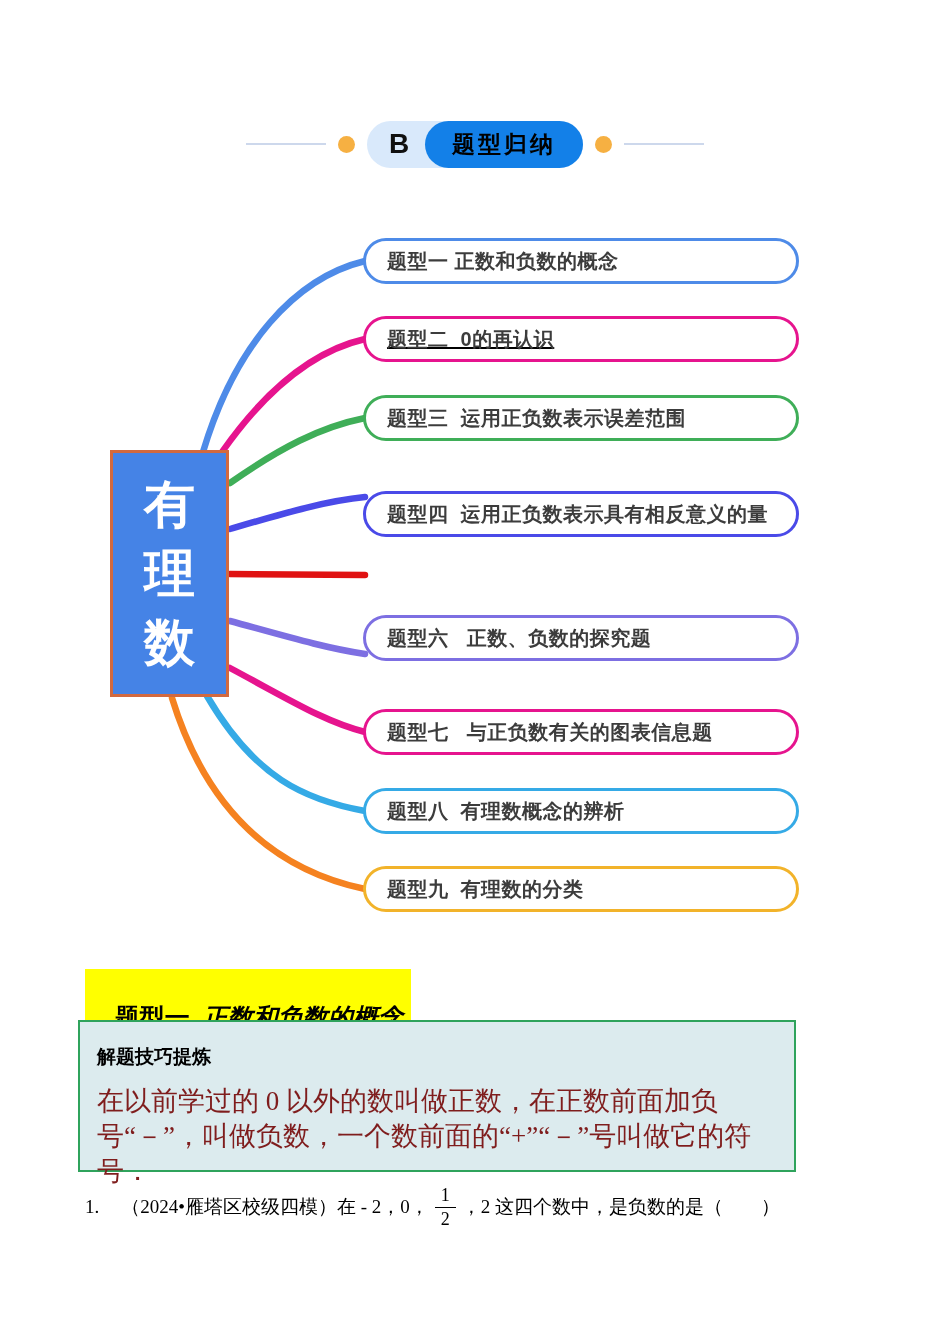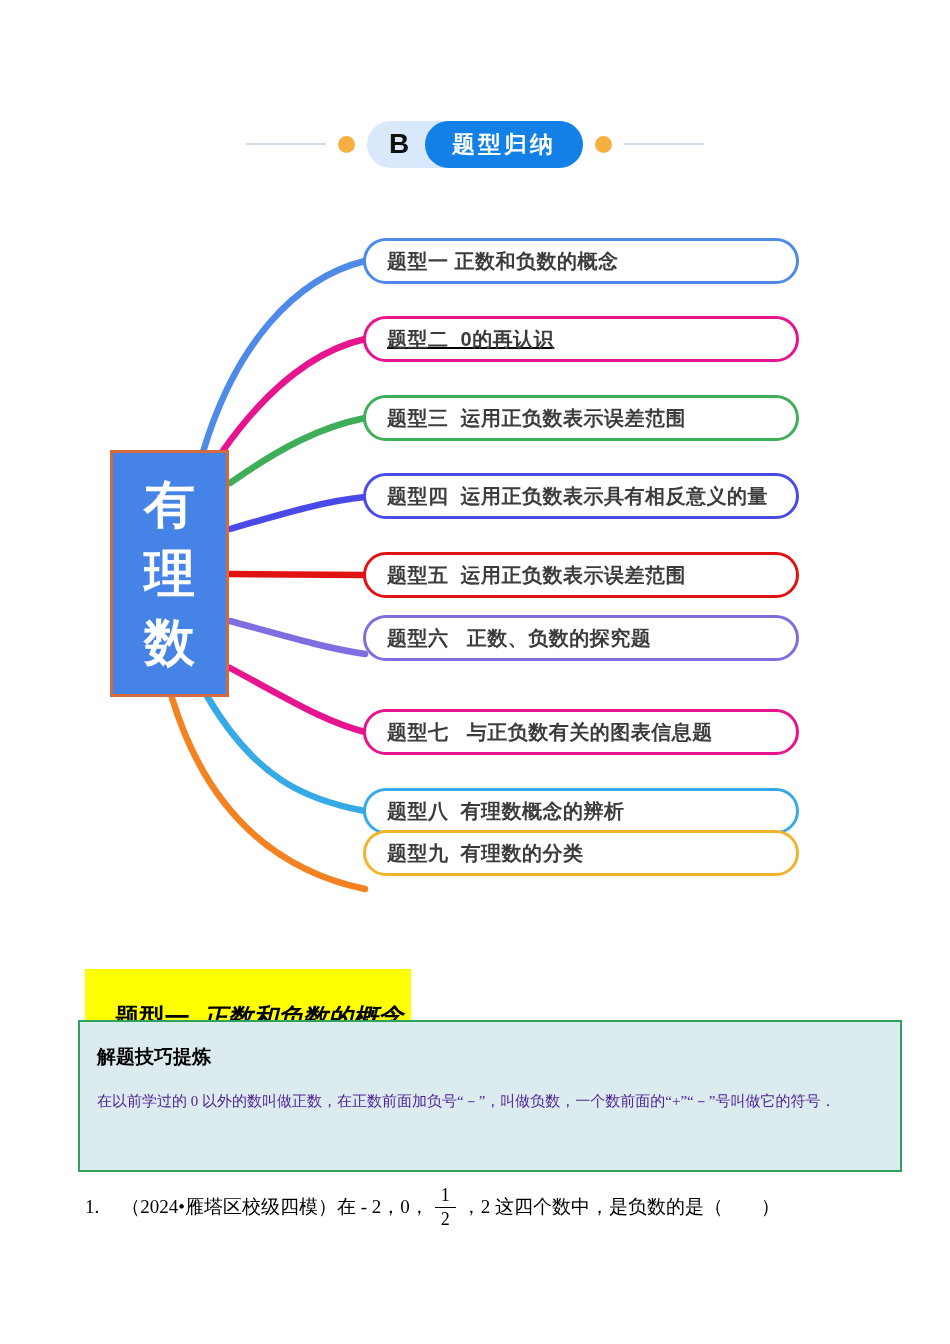--- a/index.html
+++ b/index.html
@@ -8,21 +8,21 @@
   .page { position:relative; width:950px; height:1344px; background:#ffffff; overflow:hidden; }
 
   
   .header-row { position:absolute; top:119px; left:0; width:950px; height:50px;
     display:flex; align-items:center; justify-content:center; }
   .h-line { width:80px; height:2px; background:#cdd8ec; }
   .h-dot { width:17px; height:17px; border-radius:50%; background:#f6b042; margin:0 12px; }
   .badge { display:flex; align-items:center; background:#d9e9fb; border-radius:25px;
     padding-left:22px; height:47px; }
   .badge-letter { font-size:28px; font-weight:bold; color:#101010; margin-right:16px; }
-  .badge-main { display:flex; align-items:center; background:#1380e8; color:#ffffff;
+  .badge-main { display:flex; align-items:center; background:#1380e8; color:#000000;
     border-radius:25px; padding:0 27px; height:47px; font-size:23px; font-weight:bold;
     letter-spacing:3px; }
 
   
   .curves { position:absolute; left:0; top:0; width:950px; height:1344px; }
   .curves path { fill:none; stroke-width:6.5; stroke-linecap:round; }
 
   .root-box { position:absolute; left:110px; top:450px; width:119px; height:247px;
     background:#4583e6; border:3px solid #d2693f;
     display:flex; flex-direction:column; align-items:center; justify-content:center;
@@ -34,25 +34,25 @@
   .node span { font-size:20px; font-weight:bold; color:#3c3c3c; padding-left:21px;
     white-space:pre; letter-spacing:0.5px; }
 
   
   .section-title { position:absolute; left:85px; top:969px; background:#ffff00;
     color:#000000; font-size:25px; font-weight:bold; padding:3px 8px 4px 2px;
     white-space:pre; }
   .section-title .u { text-decoration:underline; text-decoration-thickness:2px; }
   .section-title .rest { margin-left:13px;font-style:italic; }
 
-  .tips-box { position:absolute; left:78px; top:1020px; width:824px; height:152px;
+  .tips-box { position:absolute; left:78px; top:1020px; width:718px; height:152px;
     background:#dcebee; border:2px solid #2fa35c; padding:22px 18px 0 17px;
     font-family:"Liberation Serif", serif; }
   .tips-heading { font-size:19px; font-weight:bold; color:#000000; margin-bottom:14px; }
-  .tips-body { font-size:15px; color:#4c1d95; line-height:35px; font-weight:500; }
+  .tips-body { font-size:27px; color:#7f1d1d; line-height:35px; font-weight:500; }
 
   .question { position:absolute; left:85px; top:1178px; width:820px; height:58px;
     display:flex; align-items:center; font-family:"Liberation Serif", serif;
     font-size:19px; color:#000000; }
   .q-num { margin-right:22px; }
   .frac { display:inline-flex; flex-direction:column; align-items:center;
     margin:0 6px; font-size:18px; line-height:1.15; }
   .frac .num { display:block; border-bottom:1.5px solid #000; padding:0 6px 1px 6px; }
   .frac .den { display:block; padding-top:1px; }
 </style>
@@ -92,36 +92,33 @@
 
   <div class="node" style="top: 238px; border-color: rgb(78, 139, 232);">
     <span>题型一 正数和负数的概念</span>
   </div>
   <div class="node" style="top: 316px; border-color: rgb(230, 20, 142); text-decoration: underline;">
     <span>题型二  0的再认识</span>
   </div>
   <div class="node" style="top: 395px; border-color: rgb(63, 174, 88);">
     <span>题型三  运用正负数表示误差范围</span>
   </div>
-  <div class="node" style="top: 473px; border-color: rgb(74, 74, 232); text-align: center;">
+  <div class="node" style="top: 491px; border-color: rgb(74, 74, 232); text-align: center;">
     <span>题型四  运用正负数表示具有相反意义的量</span>
-  </div>
-  <div class="node" style="top: 552px; border-color: rgb(224, 18, 18);">
-    <span>题型五  运用正负数表示误差范围</span>
   </div>
   <div class="node" style="top: 615px; border-color: rgb(125, 111, 226);">
     <span>题型六   正数、负数的探究题</span>
   </div>
   <div class="node" style="top: 709px; border-color: rgb(230, 20, 142);">
     <span>题型七   与正负数有关的图表信息题</span>
   </div>
   <div class="node" style="top: 788px; border-color: rgb(53, 170, 230);">
     <span>题型八  有理数概念的辨析</span>
   </div>
-  <div class="node" style="top: 830px; border-color: rgb(242, 179, 42);">
+  <div class="node" style="top: 866px; border-color: rgb(242, 179, 42);">
     <span>题型九  有理数的分类</span>
   </div>
 
   <div class="section-title">
     <span class="u">题型一</span><span class="rest">正数和负数的概念</span>
   </div>
 
   <div class="tips-box">
     <div class="tips-heading">解题技巧提炼</div>
     <div class="tips-body">在以前学过的 0 以外的数叫做正数，在正数前面加负号“－”，叫做负数，一个数前面的“+”“－”号叫做它的符号．</div>

